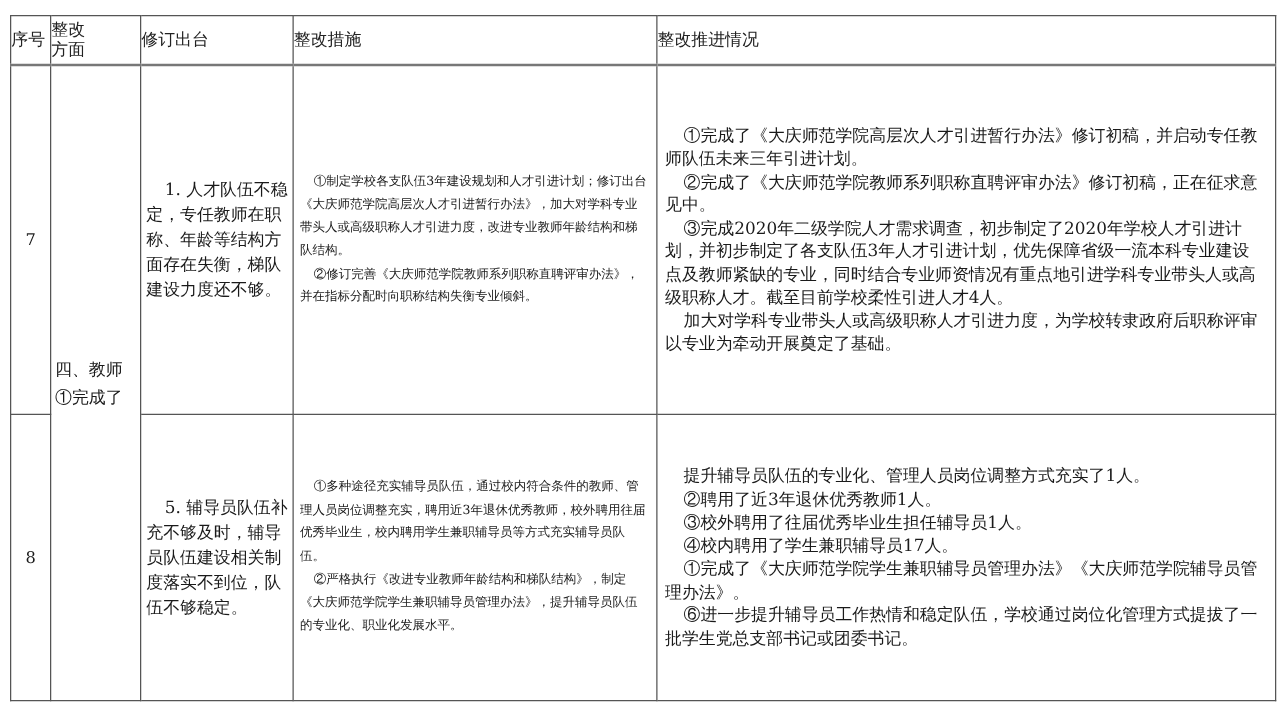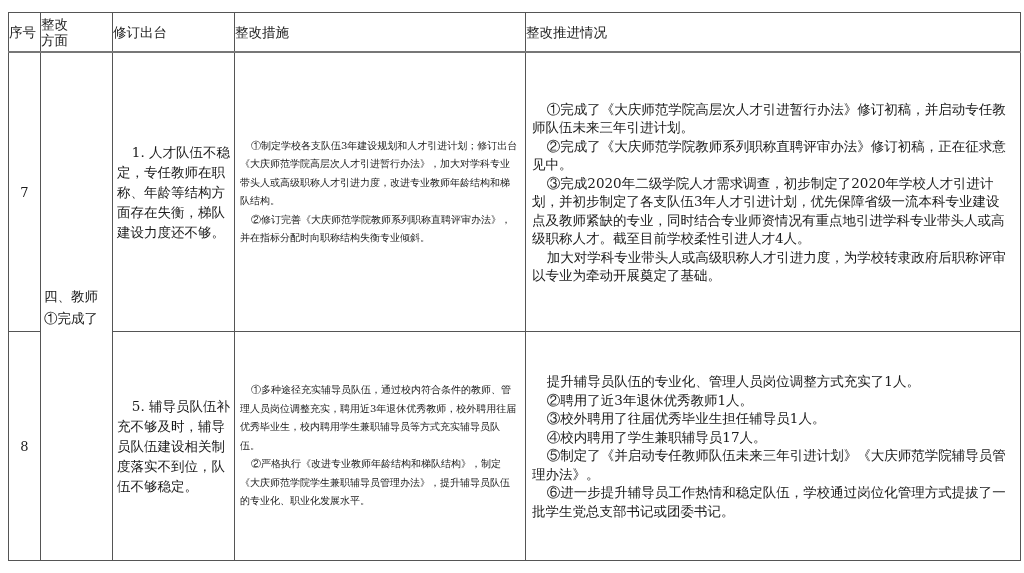--- a/index.html
+++ b/index.html
@@ -82,18 +82,18 @@
       </td>
       <td class="measures">
         <p class="para">①多种途径充实辅导员队伍，通过校内符合条件的教师、管理人员岗位调整充实，聘用近3年退休优秀教师，校外聘用往届优秀毕业生，校内聘用学生兼职辅导员等方式充实辅导员队伍。</p>
         <p class="para">②严格执行《改进专业教师年龄结构和梯队结构》，制定《大庆师范学院学生兼职辅导员管理办法》，提升辅导员队伍的专业化、职业化发展水平。</p>
       </td>
       <td class="progress">
         <p class="para">提升辅导员队伍的专业化、管理人员岗位调整方式充实了1人。</p>
         <p class="para">②聘用了近3年退休优秀教师1人。</p>
         <p class="para">③校外聘用了往届优秀毕业生担任辅导员1人。</p>
         <p class="para">④校内聘用了学生兼职辅导员17人。</p>
-        <p class="para">⑤制定了《并启动专任教师队伍未来三年引进计划》《大庆师范学院辅导员管理办法》。</p>
+        <p class="para">①完成了《大庆师范学院学生兼职辅导员管理办法》《大庆师范学院辅导员管理办法》。</p>
         <p class="para">⑥进一步提升辅导员工作热情和稳定队伍，学校通过岗位化管理方式提拔了一批学生党总支部书记或团委书记。</p>
       </td>
     </tr>
   </tbody>
 </table>
 
 </body></html>

